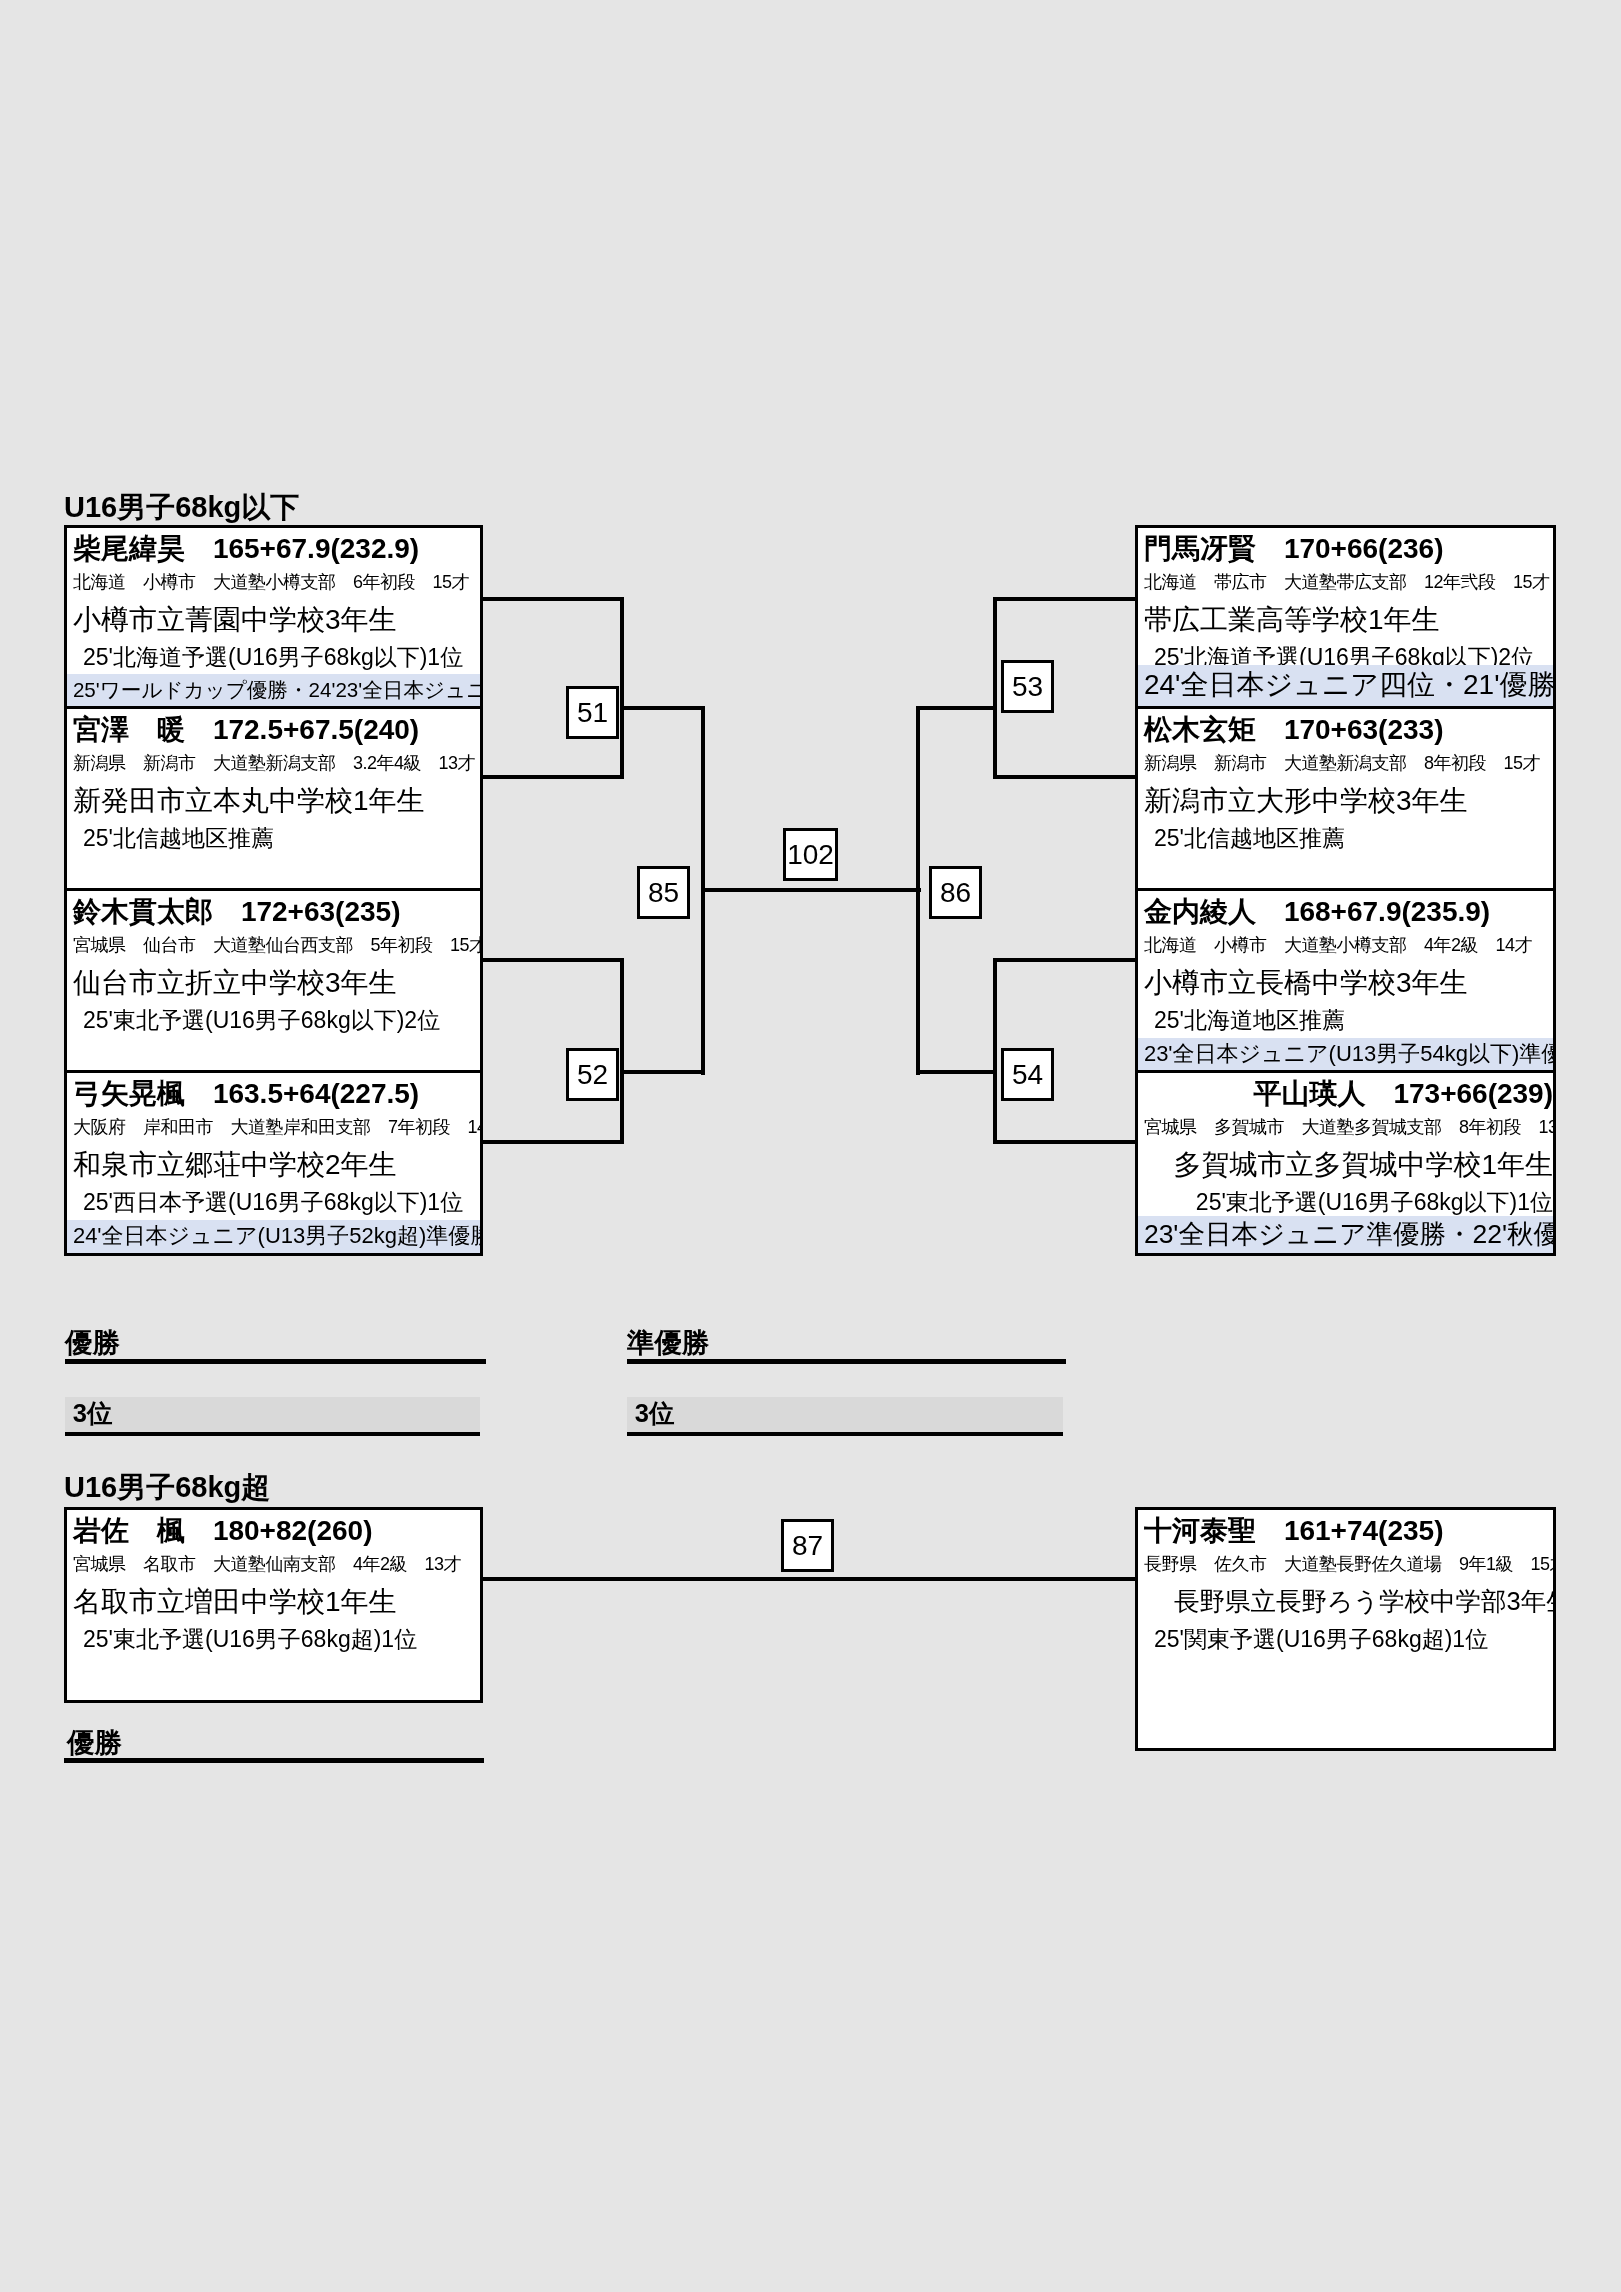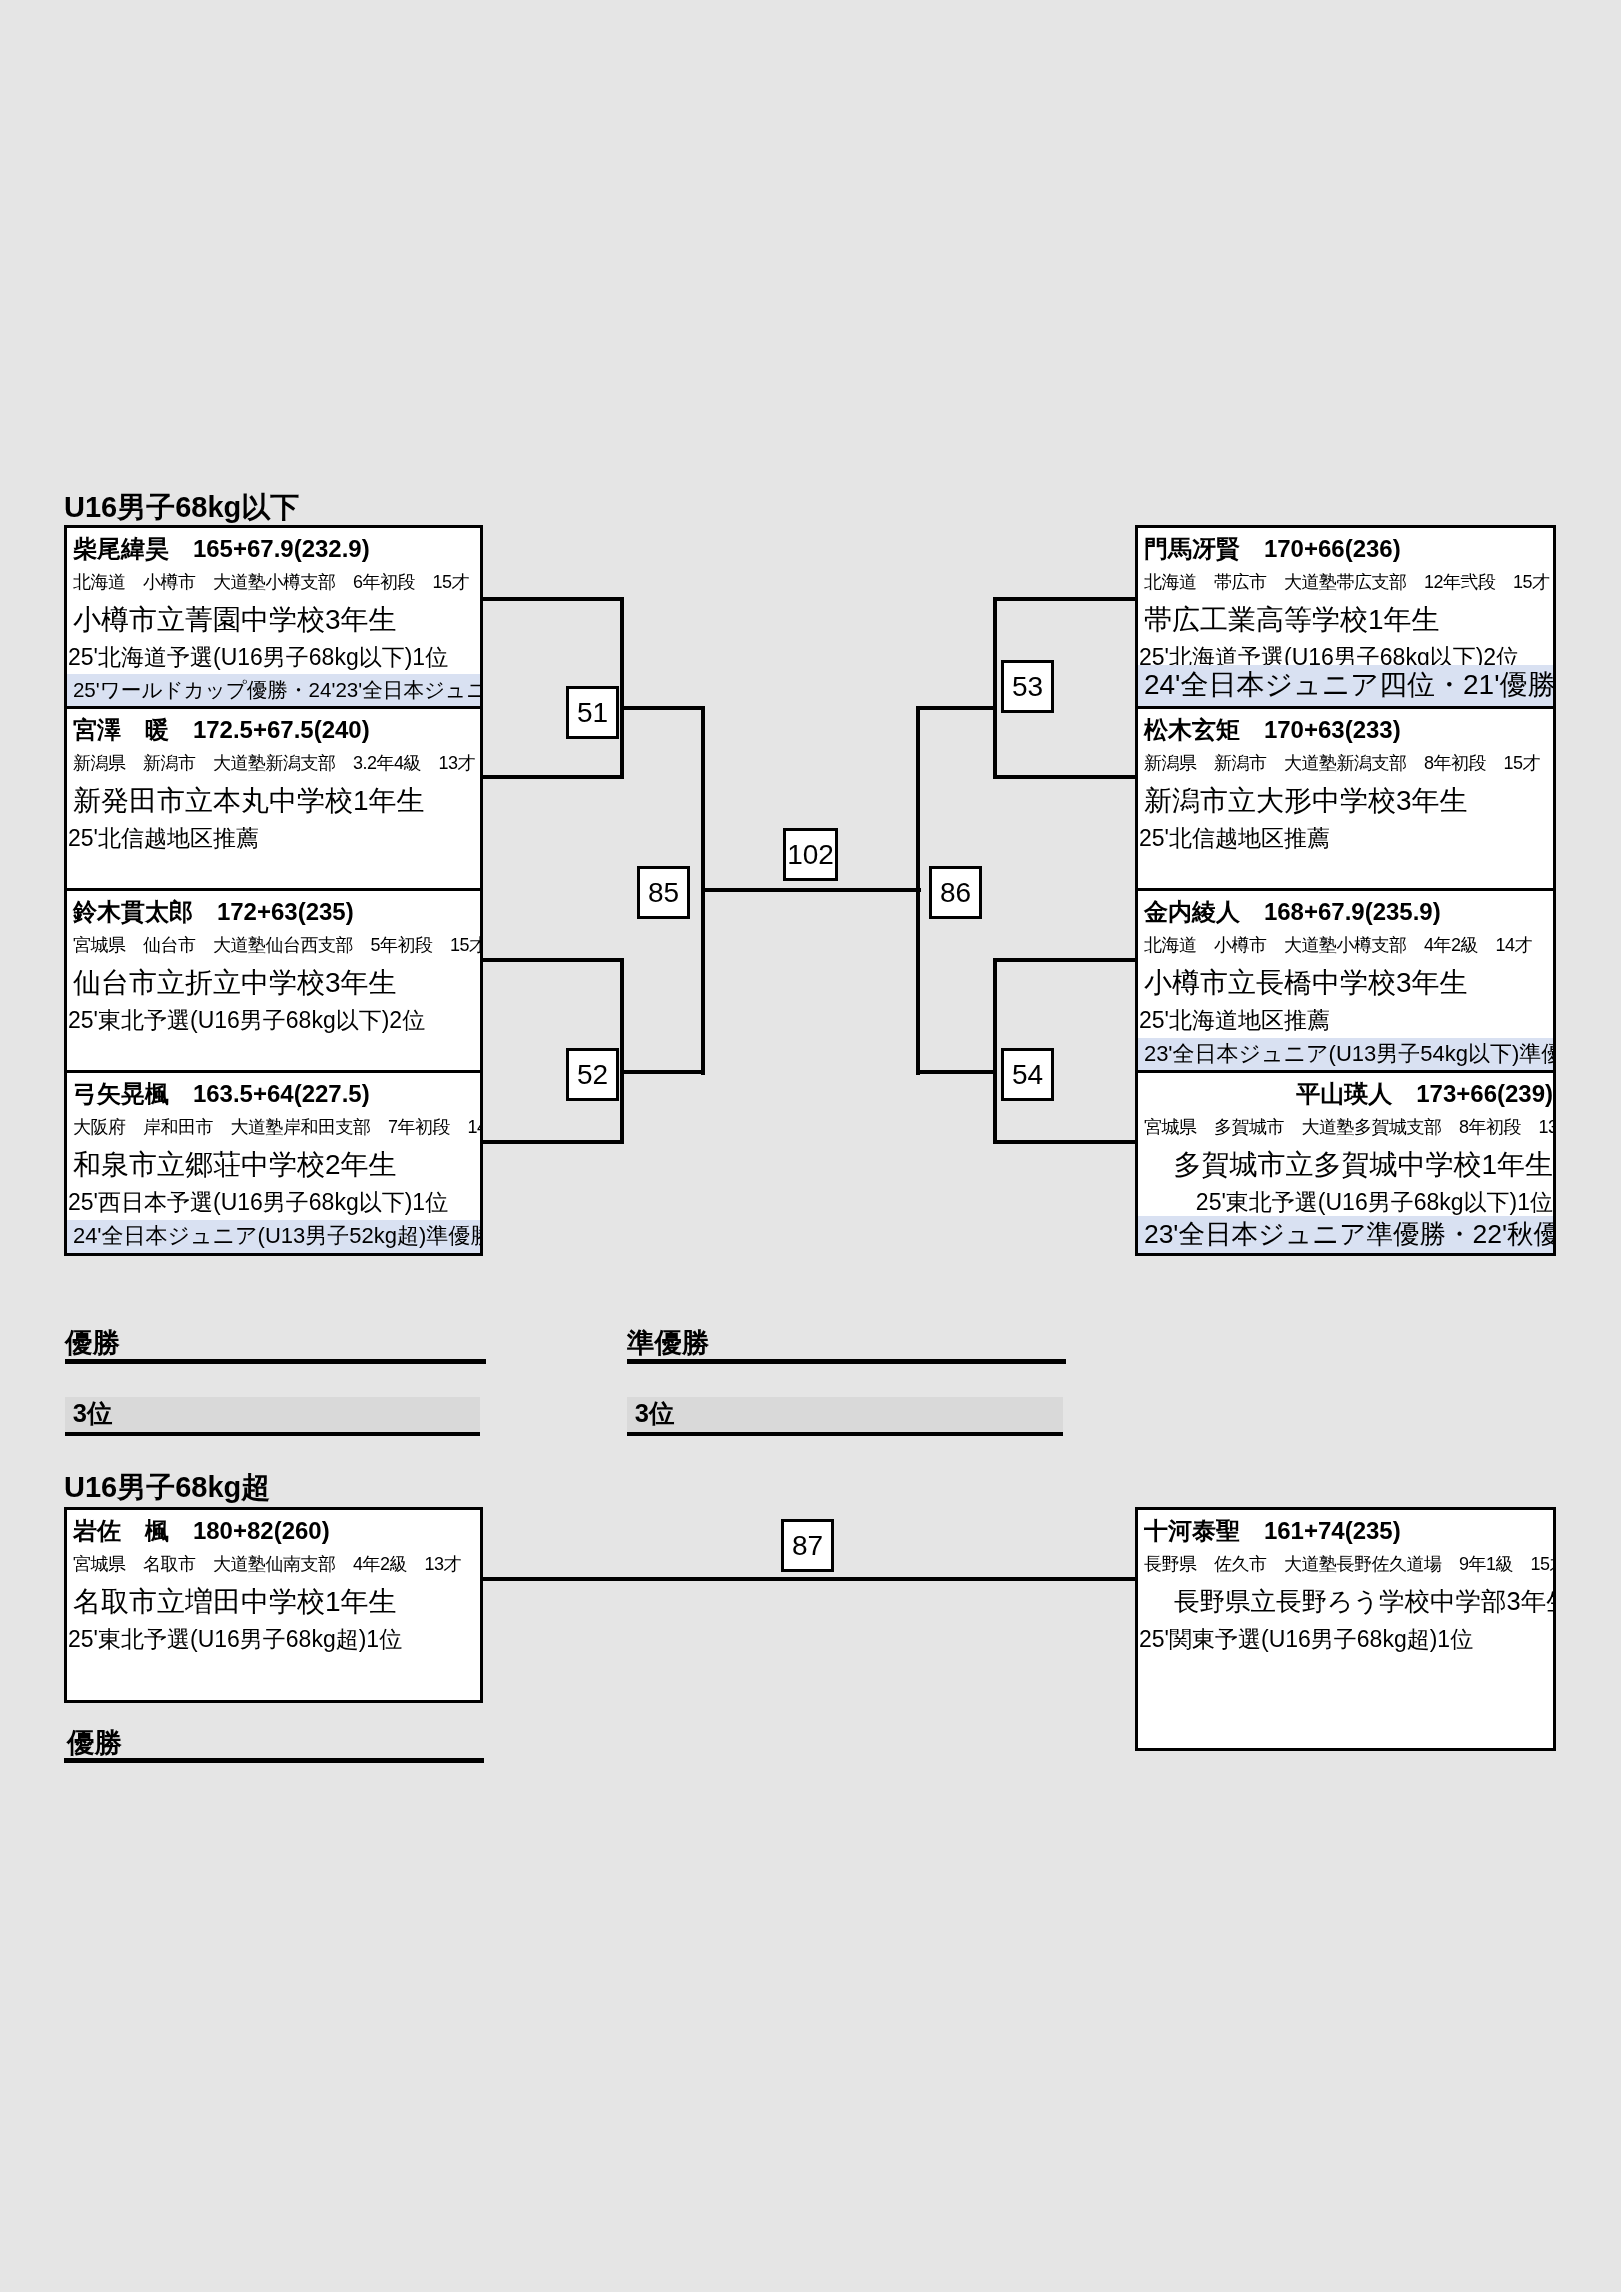--- a/index.html
+++ b/index.html
@@ -3,25 +3,25 @@
 <meta charset="utf-8">
 <style>
   html,body{margin:0;padding:0;background:#fff;}
   #page{position:relative;width:1621px;height:2293px;background:#e5e5e5;overflow:hidden;
         font-family:Liberation Sans, sans-serif;color:#000;}
 
   .section-title{position:absolute;font-size:29px;font-weight:bold;white-space:nowrap;}
 
   
   .cbox{position:absolute;background:#fff;border:3.9px solid #000;box-sizing:border-box;overflow:hidden;}
-  .row-name{height:43px;line-height:41px;font-size:24px;font-weight:bold;padding-left:5.9px;white-space:nowrap;overflow:hidden;}
+  .row-name{height:43px;line-height:41px;font-size:28px;font-weight:bold;padding-left:5.9px;white-space:nowrap;overflow:hidden;}
   .row-info{height:26.5px;line-height:23.5px;font-size:18px;padding-left:5.9px;letter-spacing:-0.5px;white-space:nowrap;overflow:hidden;}
   .row-school{height:43px;line-height:43px;font-size:28px;padding-left:5.9px;white-space:nowrap;overflow:hidden;}
   .row-school.fit{font-size:25.5px;margin-left:30px;}
-  .row-result{height:35px;line-height:33px;font-size:23px;padding-left:1px;white-space:nowrap;overflow:hidden;}
+  .row-result{height:35px;line-height:33px;font-size:23px;padding-left:16px;white-space:nowrap;overflow:hidden;}
   .row-hl{position:absolute;bottom:0;left:0;right:0;background:var(--hl,#d9e1f2);padding-left:5.9px;white-space:nowrap;overflow:hidden;}
   .hl-22{height:32px;line-height:31px;font-size:20.6px;}
   .hl-23{height:33px;line-height:32px;font-size:22px;}
   .hl-27{height:37px;line-height:36px;font-size:26.5px;}
   .hl-29{height:41px;line-height:40px;font-size:28px;}
 
   
   .bl{position:absolute;background:#000;}
 
   

